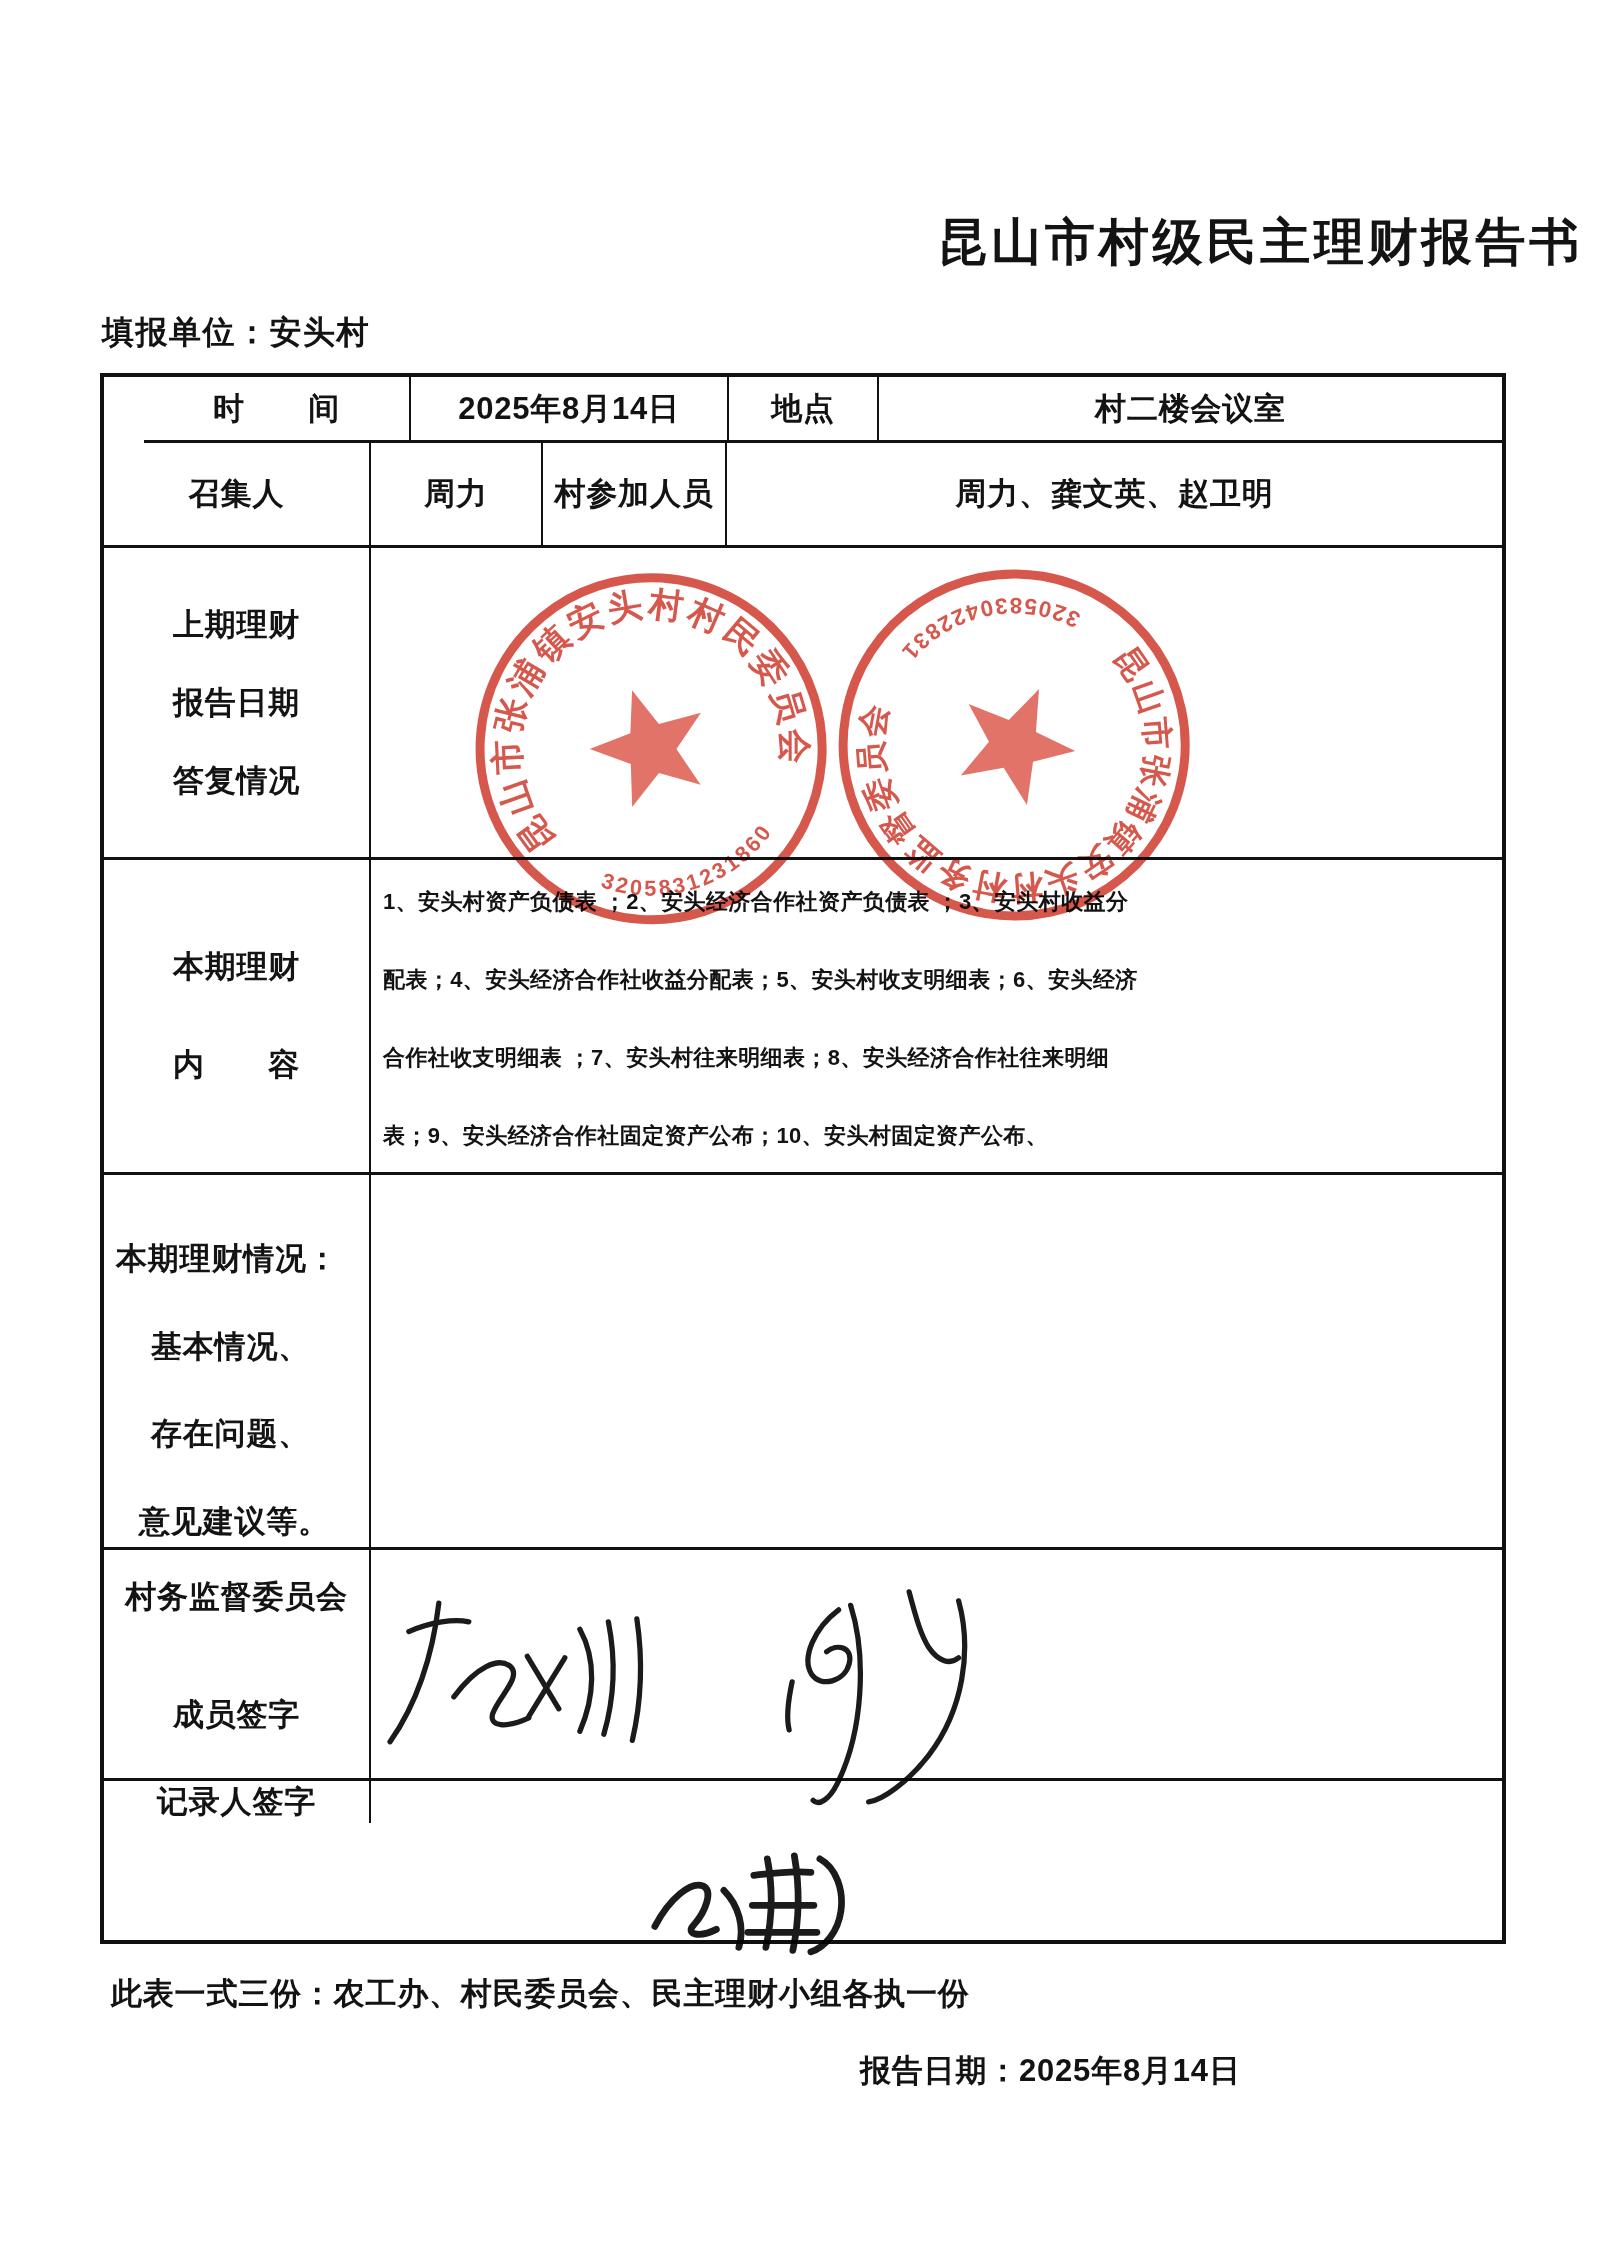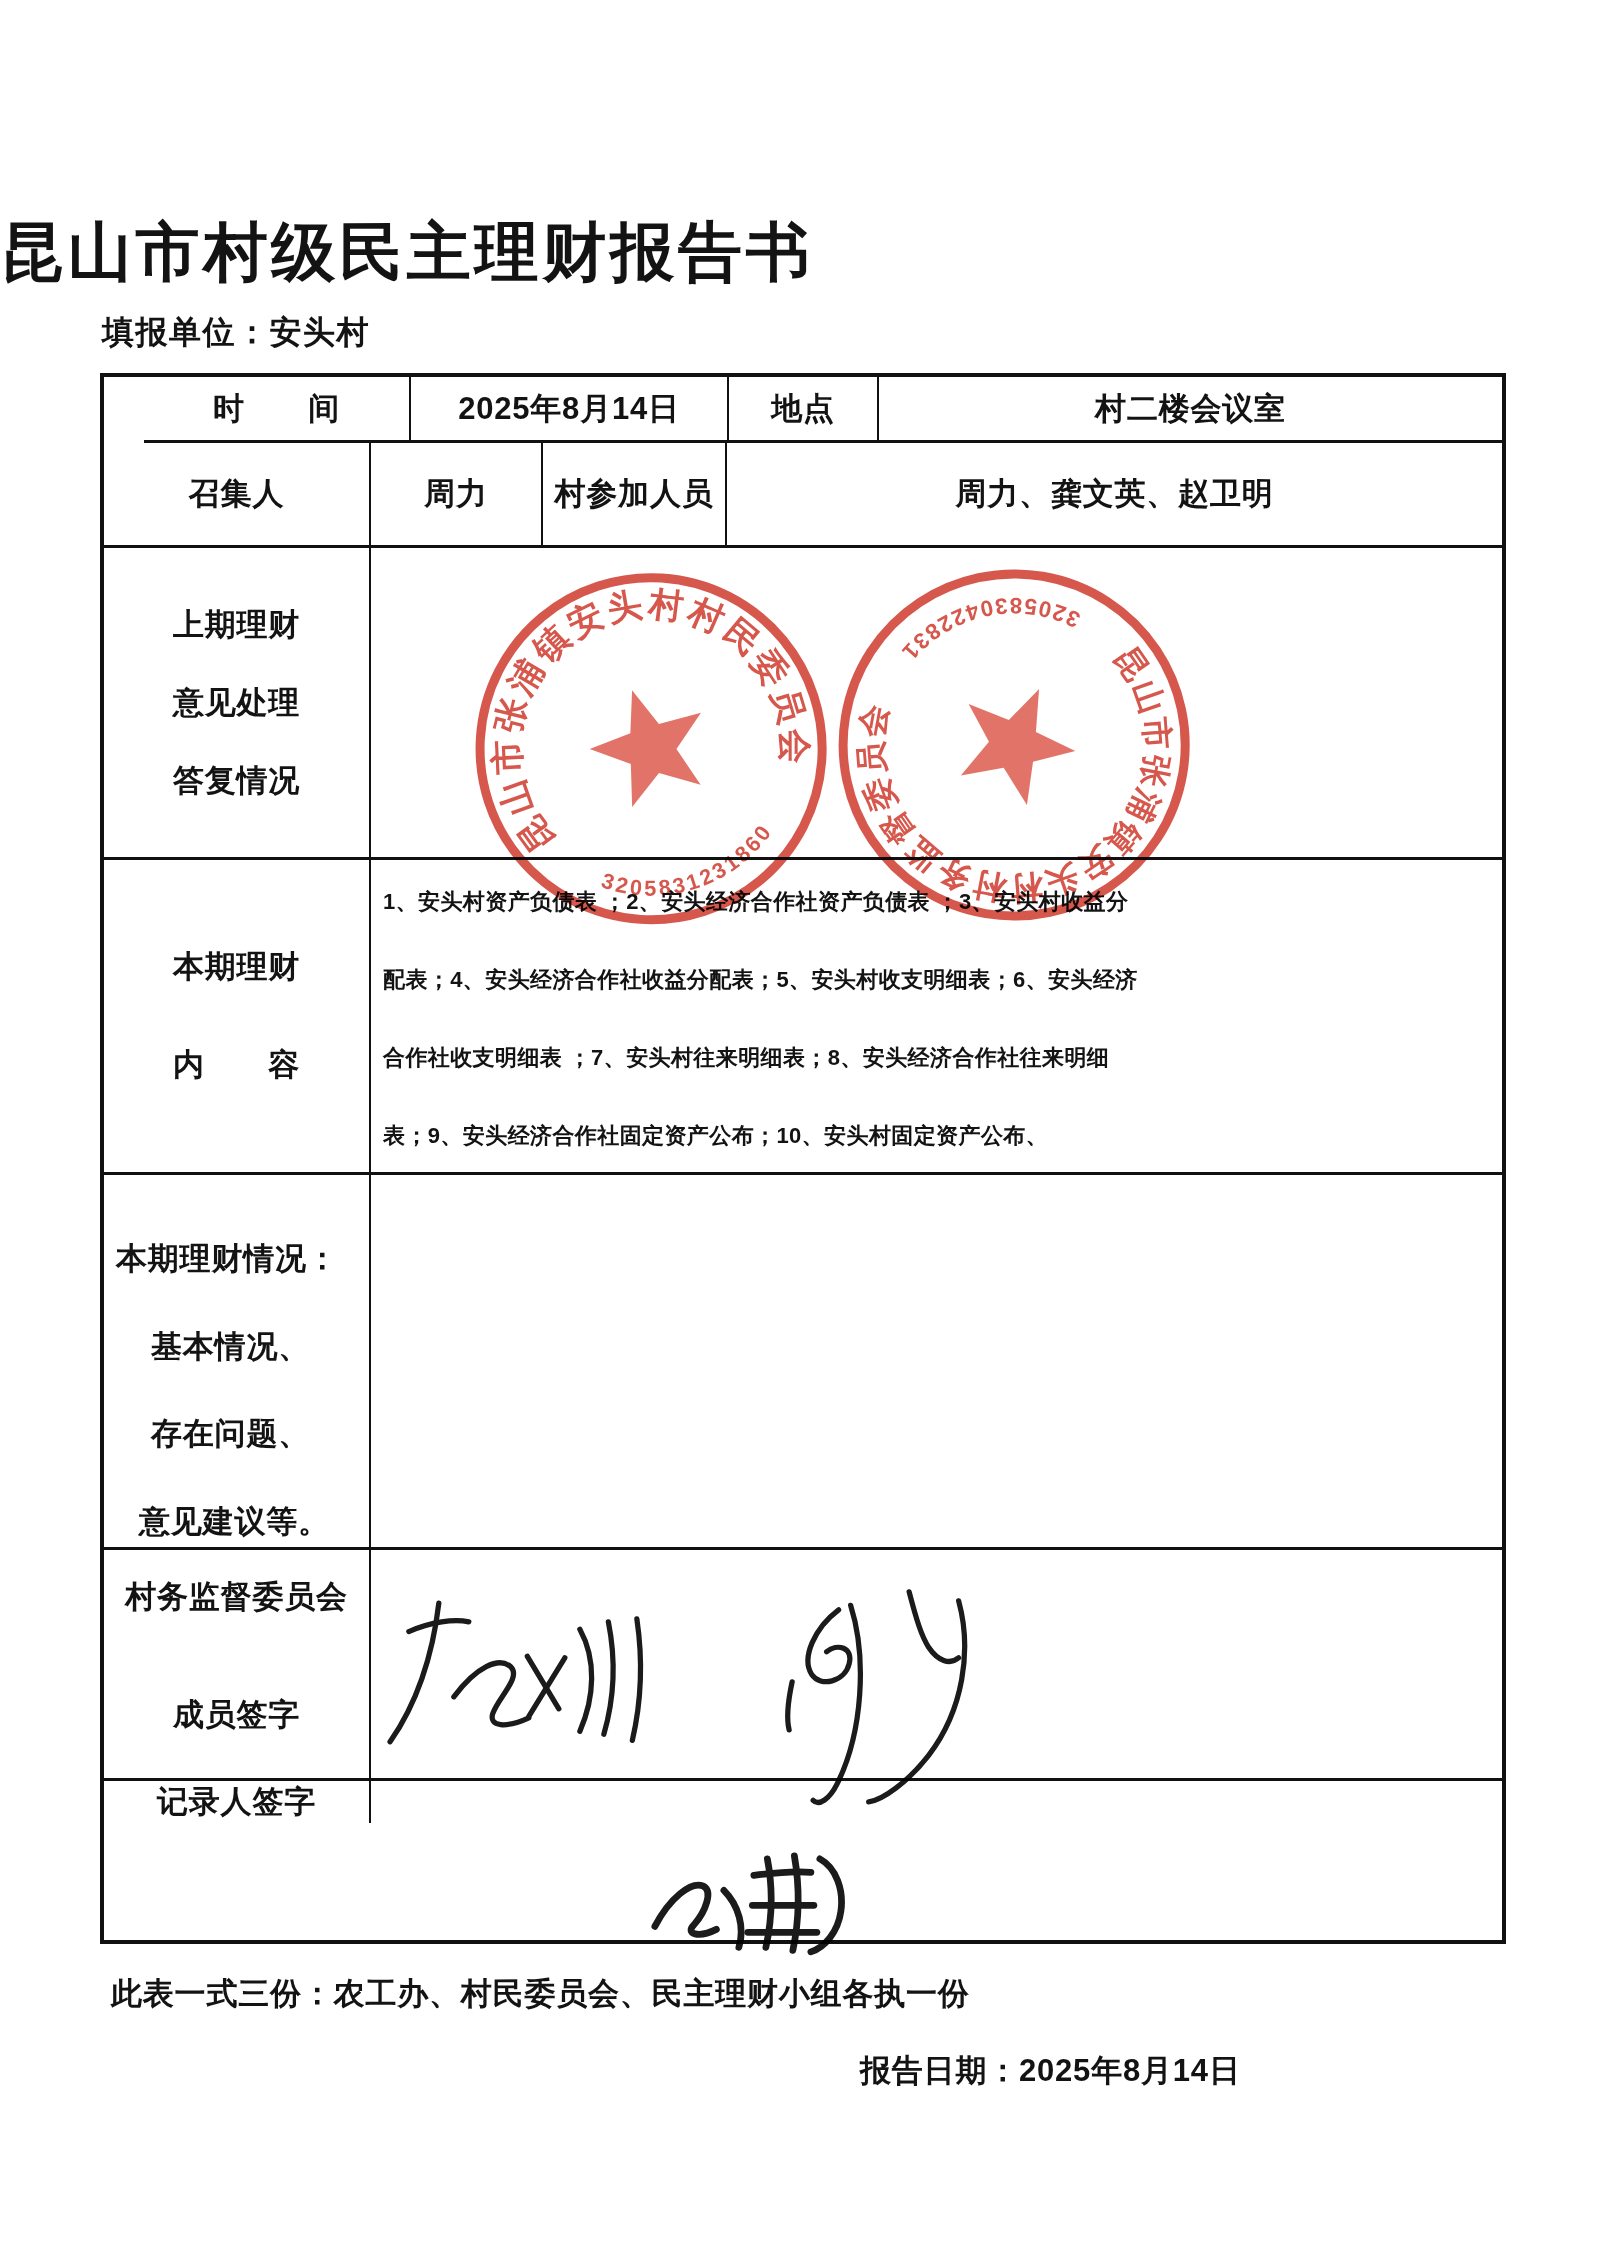--- a/index.html
+++ b/index.html
@@ -1,22 +1,22 @@
 <!DOCTYPE html>
 <html style="font-size:12px"><head>
 <meta charset="utf-8">
 <style>
   html,body{margin:0;padding:0;background:#e8e8e8;}
   #page{
     position:relative; width:1618px; height:2261px; background:#ffffff;
     font-family:"Liberation Sans","DejaVu Sans",sans-serif; color:#131313; overflow:hidden;
   }
   #doc-title{
-    position:absolute; top:209px; left:0; width:1583px; text-align:left;
-    font-size:64px; font-weight:700; letter-spacing:3.8px;
+    position:absolute; top:209px; left:0; width:1583px; text-align:right;
+    font-size:50px; font-weight:700; letter-spacing:3.8px;
   }
   #unit-line{
     position:absolute; top:311px; left:102px; font-size:32px; font-weight:700; letter-spacing:1.5px;
   }
   
   #tbl{
     position:absolute; left:100px; top:373px; width:1406px; height:1571px;
     border:4.5px solid #111; box-sizing:border-box;
   }
   .row{display:flex; border-bottom:3px solid #111; box-sizing:border-box;}
@@ -84,21 +84,21 @@
     <div class="row r2">
       <div class="c w-label">召集人</div>
       <div class="c w-conv">周力</div>
       <div class="c w-part">村参加人员</div>
       <div class="c grow">周力、龚文英、赵卫明</div>
     </div>
 
     <div class="row r3">
       <div class="c w-label vlines">
         <span>上期理财</span>
-        <span>意见处理</span>
+        <span>报告日期</span>
         <span>答复情况</span>
       </div>
       <div class="c grow"></div>
     </div>
 
     <div class="row r4">
       <div class="c w-label vlines">
         <span>本期理财</span>
         <span>内　　容</span>
       </div>

